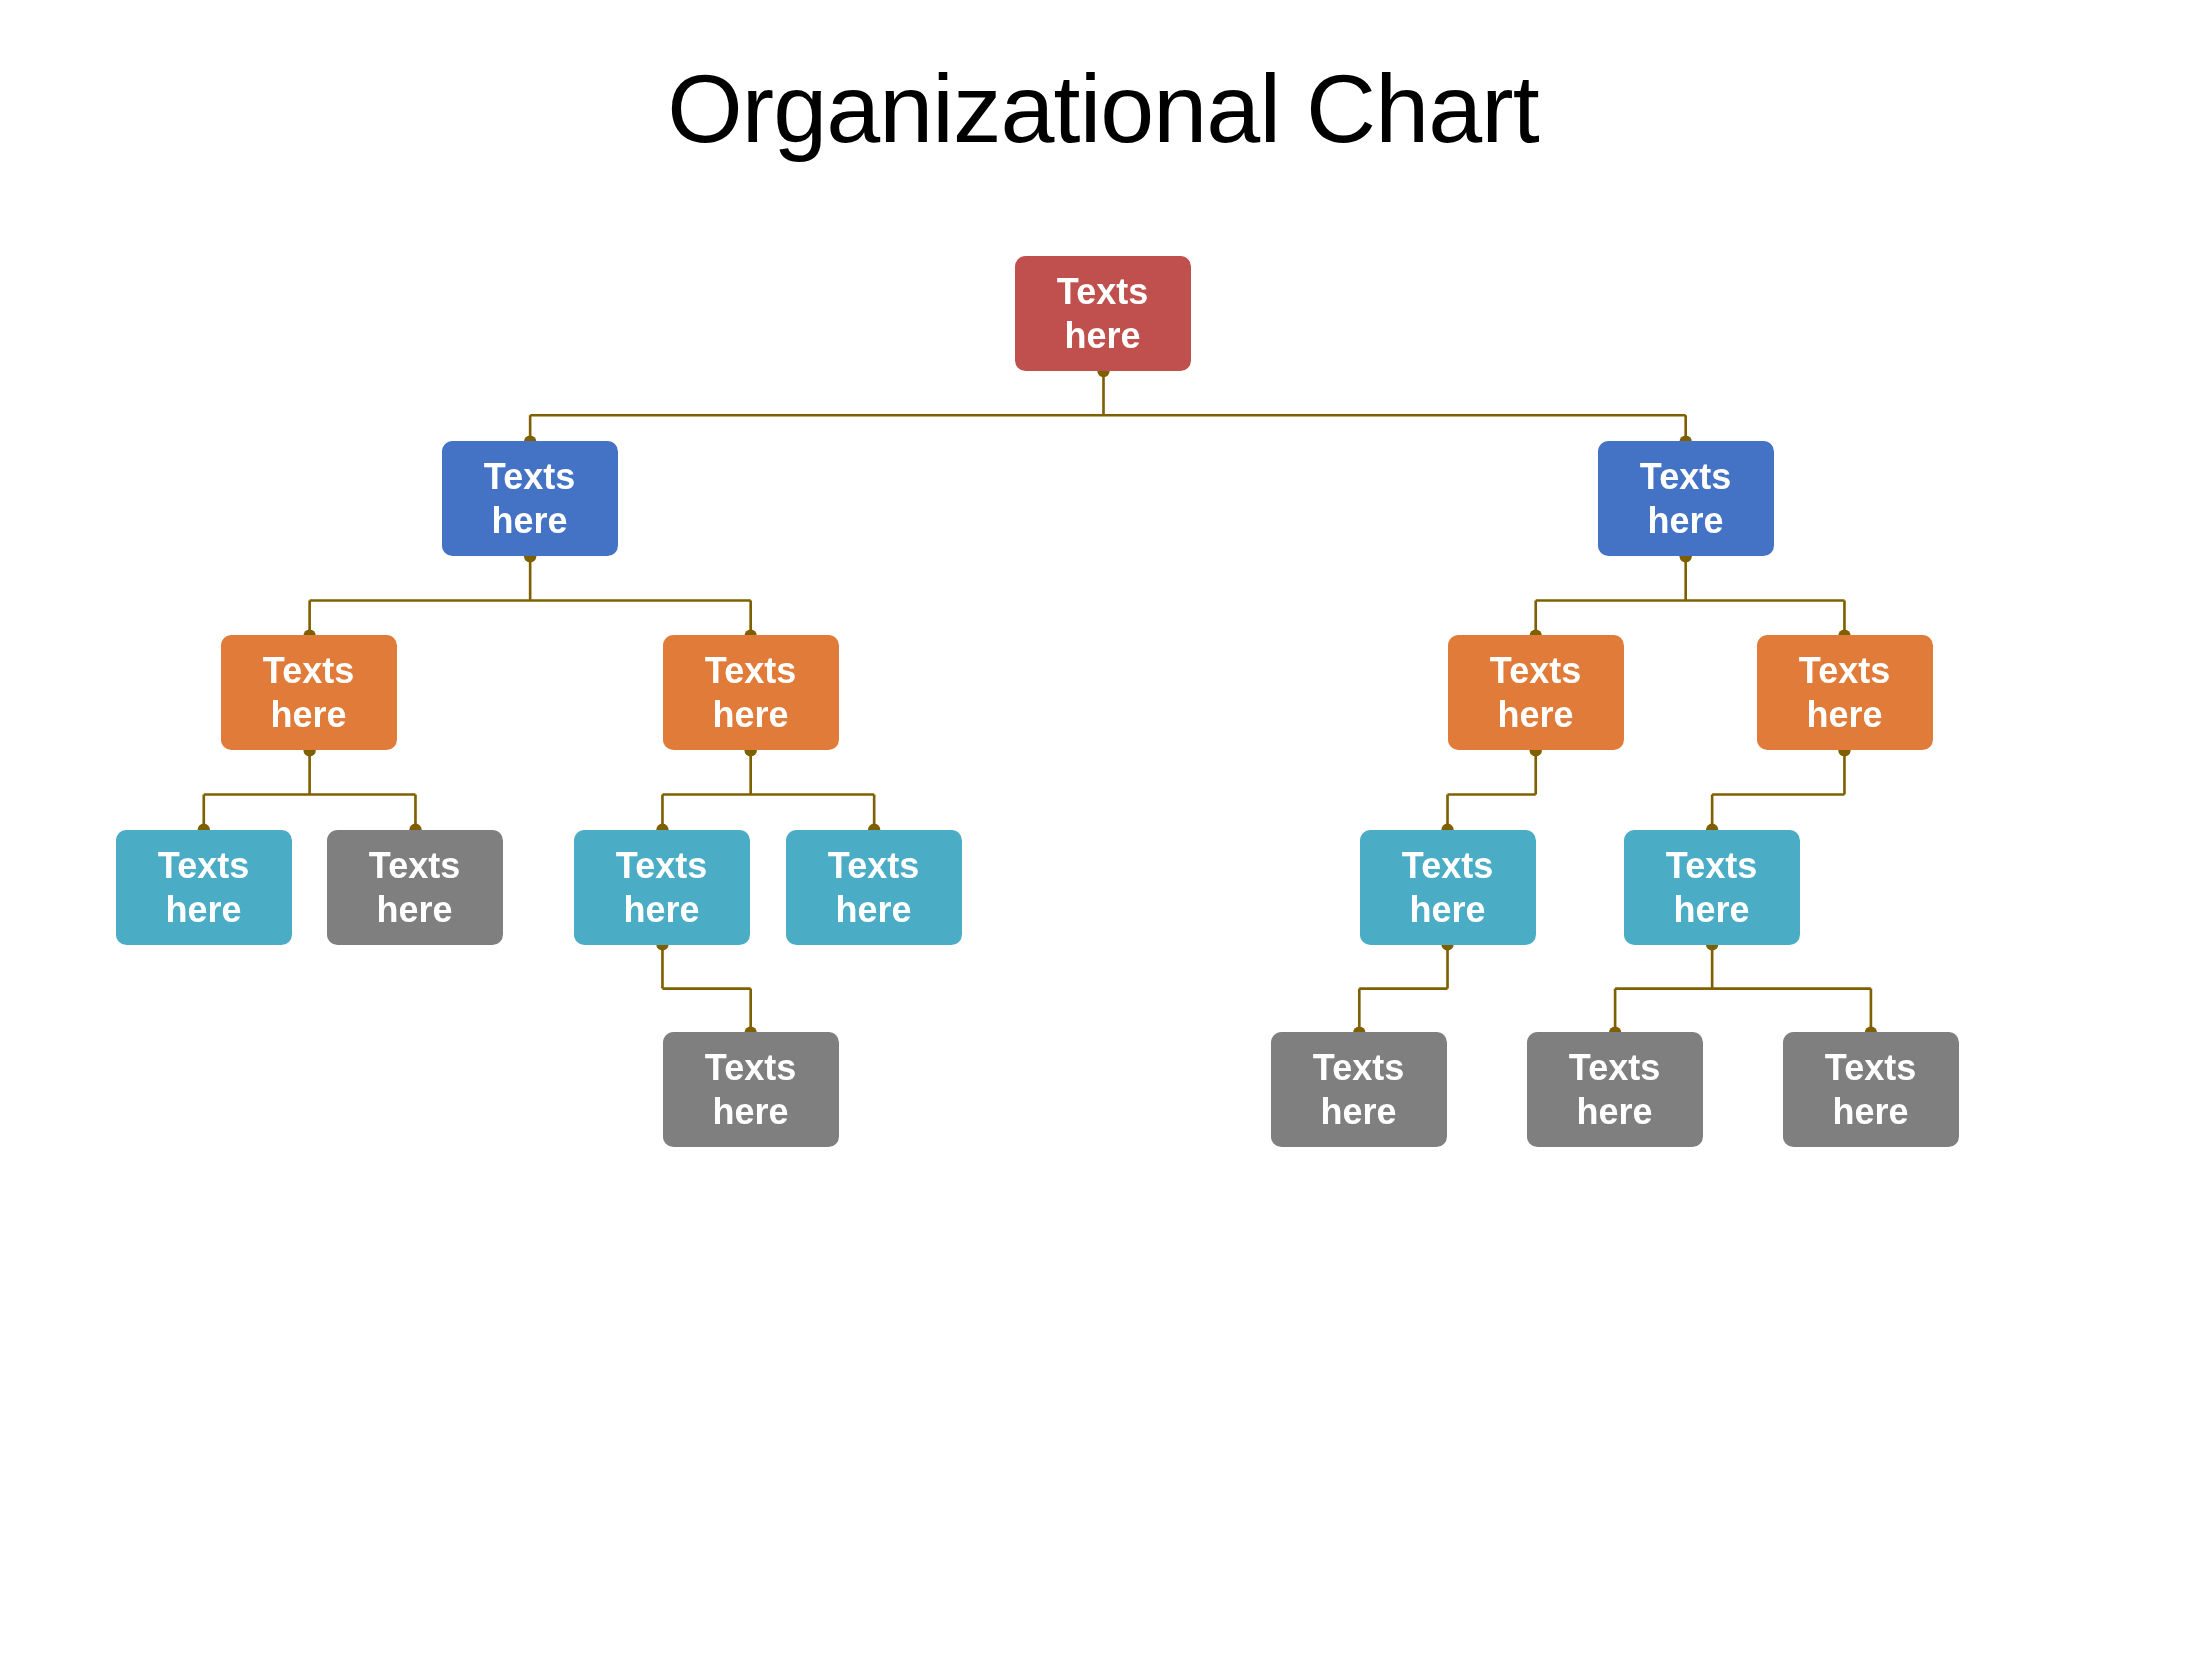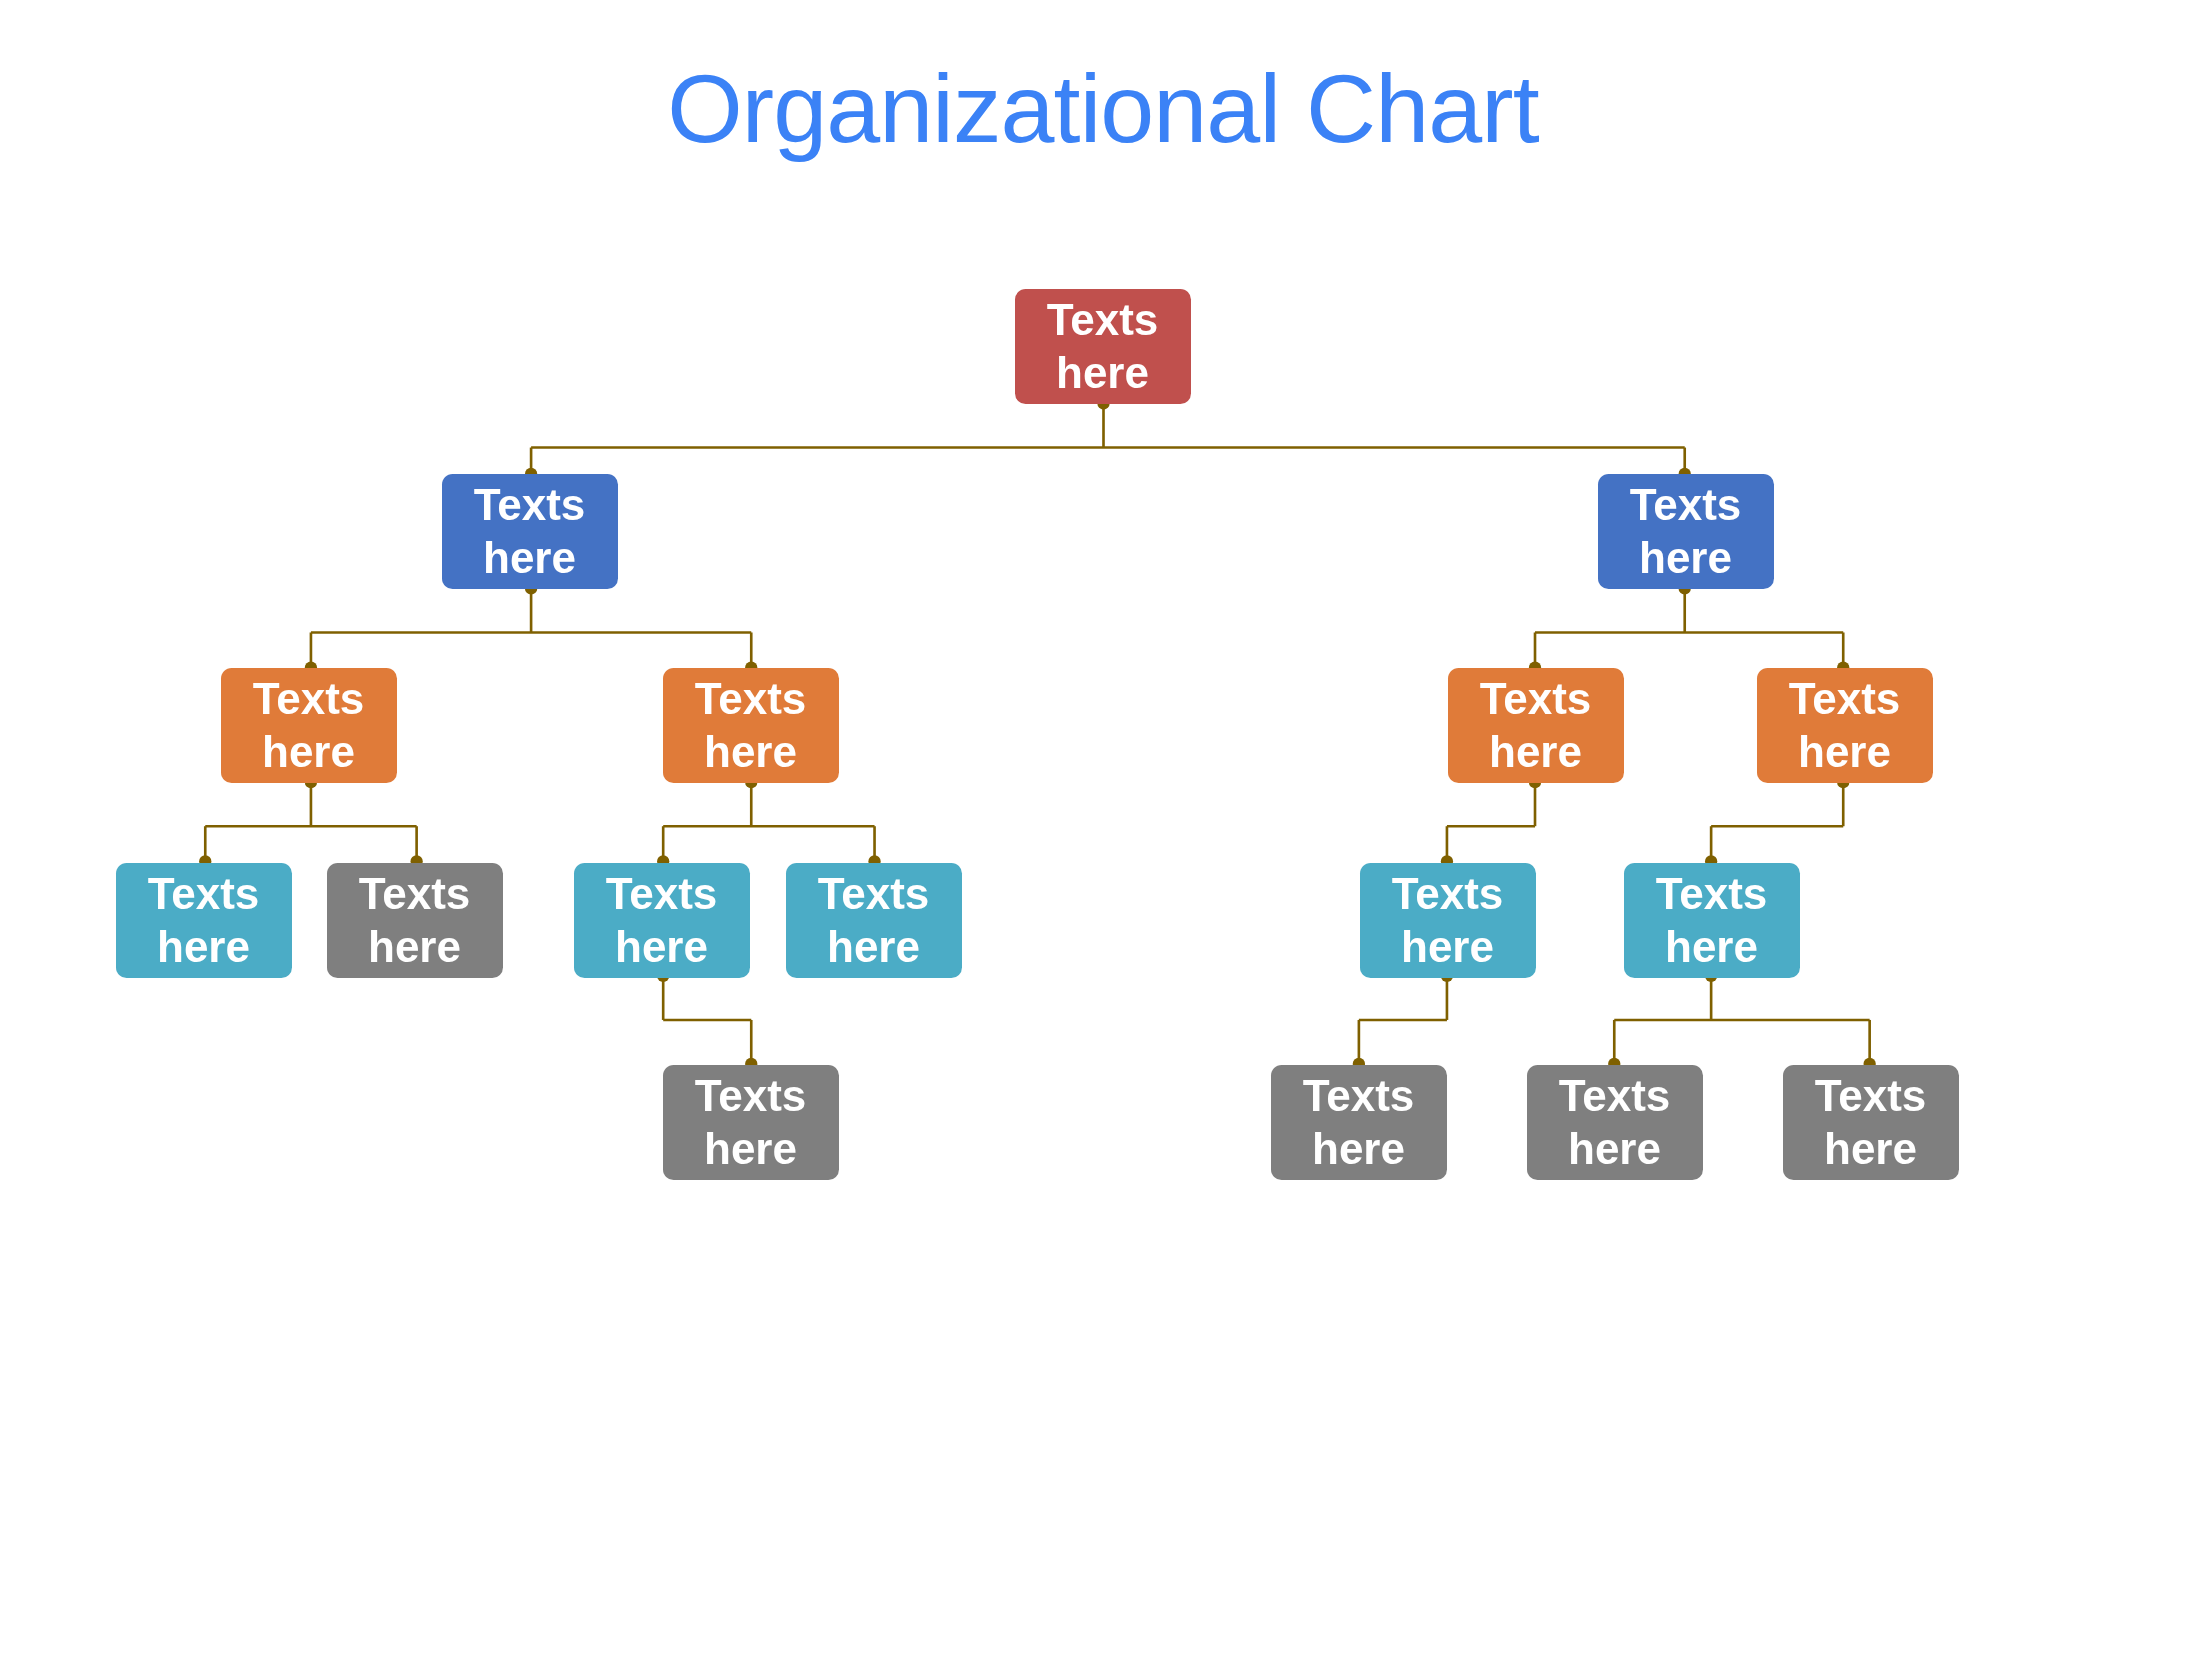--- a/index.html
+++ b/index.html
@@ -11,23 +11,23 @@
       height: 1654px;
       overflow: hidden;
       display: flex;
       flex-direction: column;
       align-items: center;
     }
 
     h1 {
       font-size: 97px;
       font-weight: 400;
-      color: #3b82f6;
+      color: #000000;
       margin-top: 53px;
-      margin-bottom: 80px;
+      margin-bottom: 47px;
       letter-spacing: -0.9px;
     }
 
     .chart-container {
       position: relative;
       width: 2117px;
       height: 1412px;
     }
 
     svg.connectors {
@@ -39,21 +39,21 @@
     }
 
     .node {
       position: absolute;
       border-radius: 10.6px;
       display: flex;
       align-items: center;
       justify-content: center;
       text-align: center;
       color: #ffffff;
-      font-size: 44px;
+      font-size: 36px;
       font-weight: 600;
       line-height: 1.2;
       padding: 8.8px 12.4px;
       cursor: pointer;
     }
 
     
     .red    { background-color: #c0504d; }
     .blue   { background-color: #4472c4; }
     .orange { background-color: #e07b39; }

